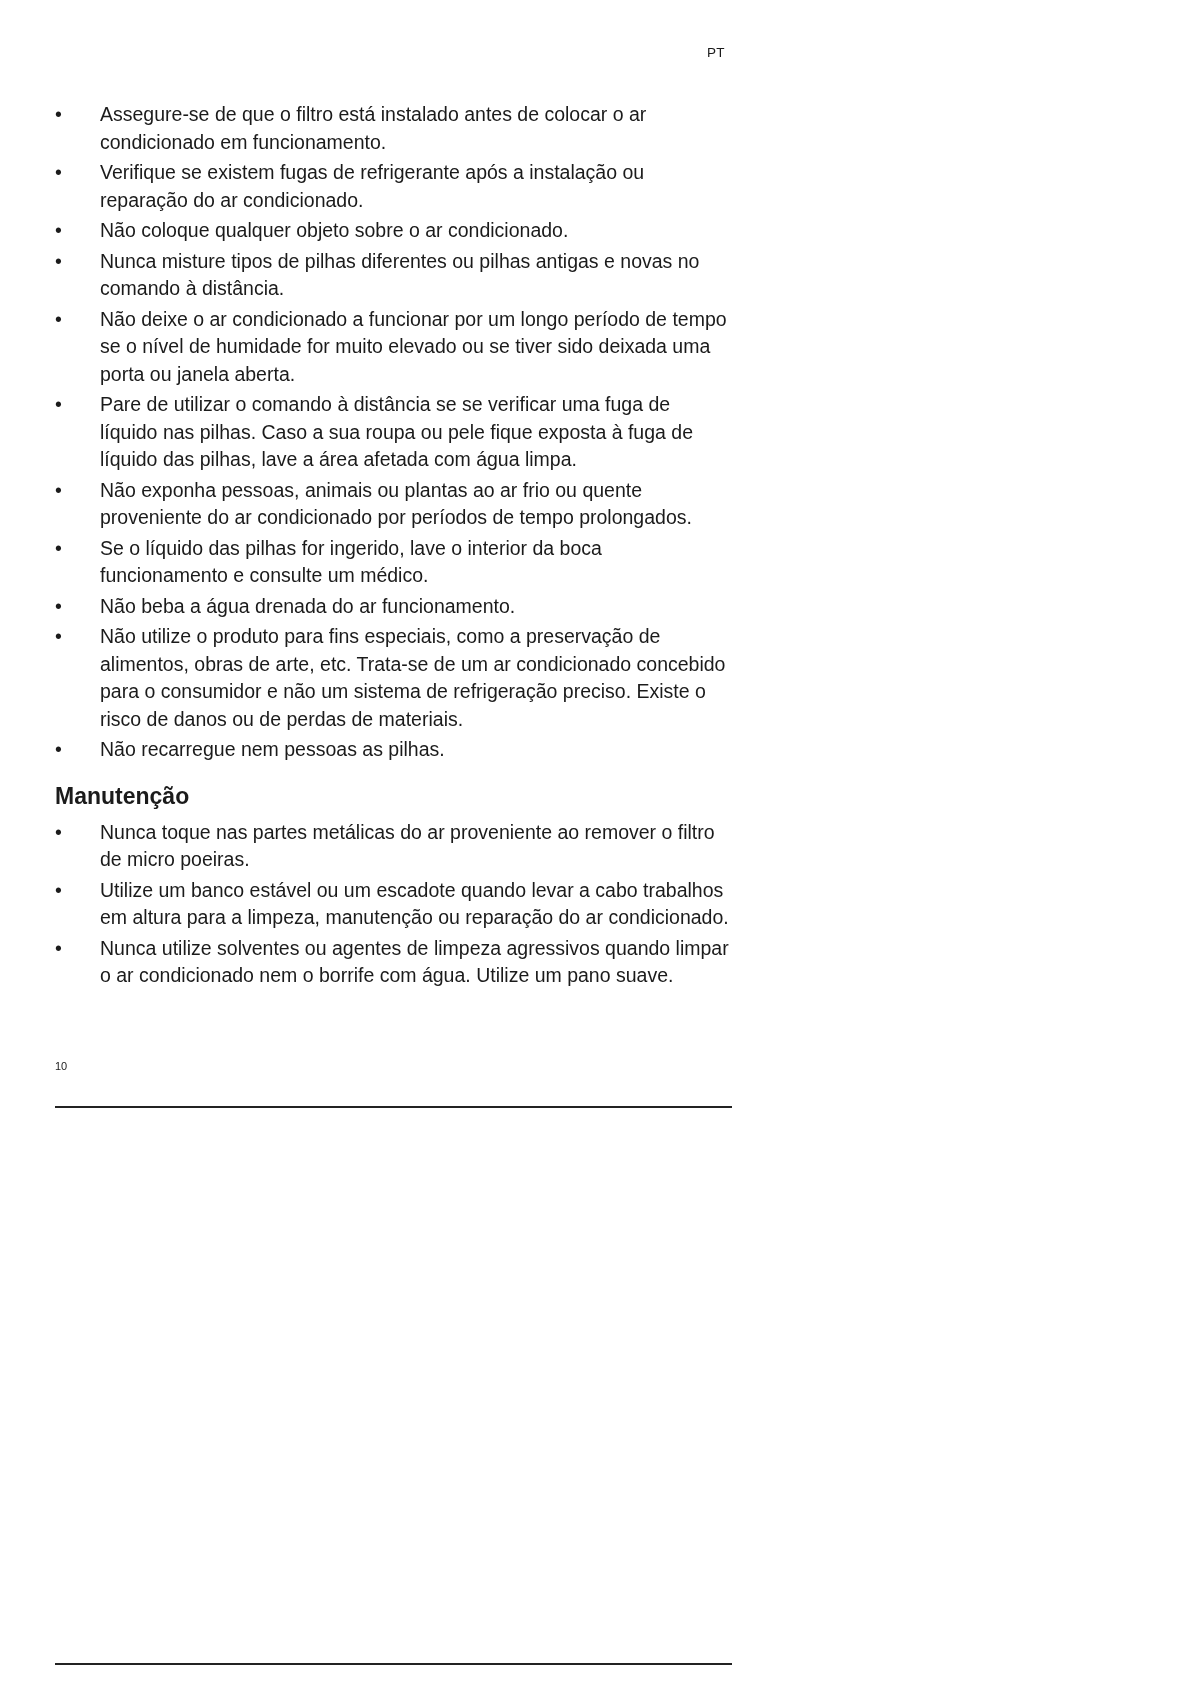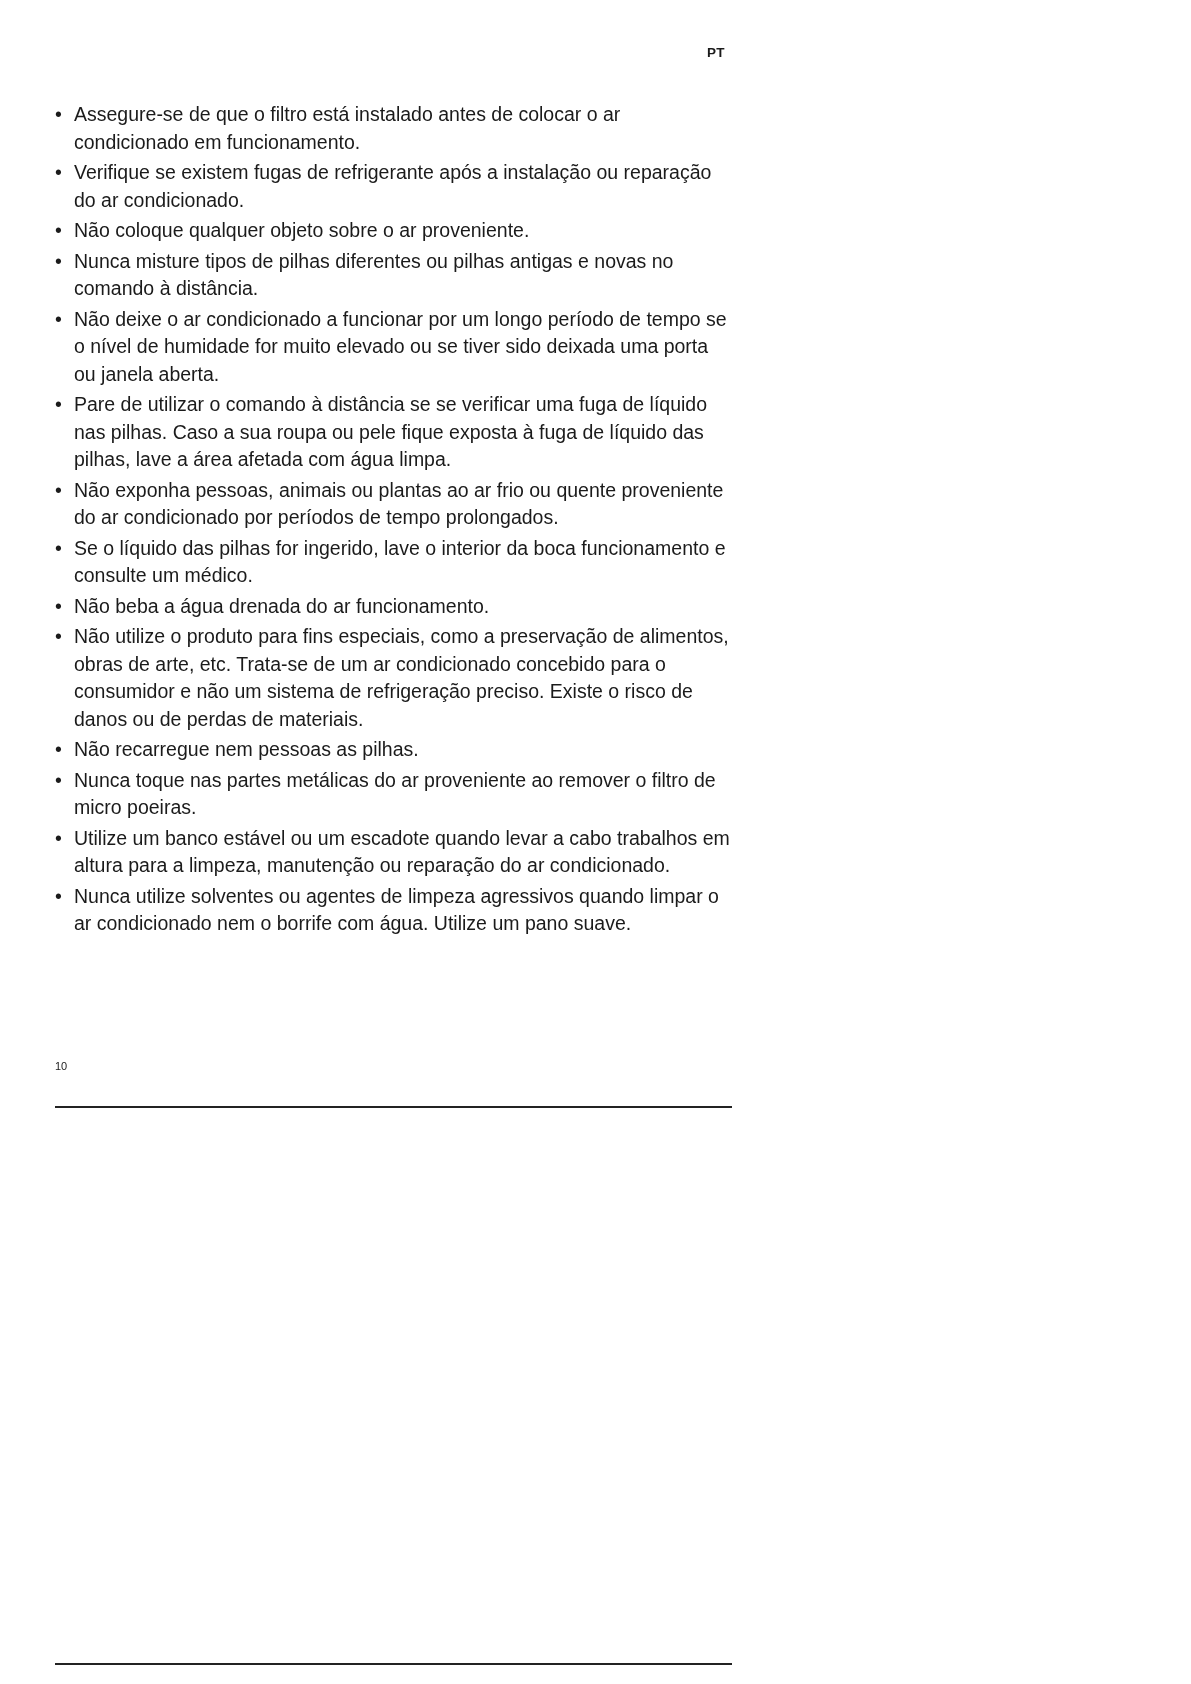--- a/index.html
+++ b/index.html
@@ -13,21 +13,21 @@
     position: relative;
     font-family: "Liberation Sans", sans-serif;
     color: #1b1b1b;
     -webkit-font-smoothing: antialiased;
   }
   .page-label {
     position: absolute;
     top: 45px;
     left: 707px;
     font-size: 13.5px;
-    font-weight: bold;
+    font-weight: normal;
     letter-spacing: 0.3px;
   }
   .content {
     position: absolute;
     left: 55px;
     top: 101px;
     width: 678px;
   }
   ul.bullets {
     list-style: none;
@@ -40,20 +40,21 @@
     margin: 0 0 3px 0;
     font-size: 19.5px;
     line-height: 27.5px;
   }
   ul.bullets .marker {
     flex: 0 0 19px;
     width: 19px;
   }
   ul.bullets .li-text {
     flex: 1 1 auto;
+    margin-left: 26px;
   }
   .section-title {
     margin: 19px 0 9px 0;
     font-size: 23px;
     font-weight: bold;
     line-height: 27px;
   }
   .page-number {
     position: absolute;
     left: 55px;
@@ -83,21 +84,21 @@
         <li>
           <span class="marker">•</span>
           <span class="li-text">Assegure-se de que o filtro está instalado antes de colocar o ar condicionado em funcionamento.</span>
         </li>
         <li>
           <span class="marker">•</span>
           <span class="li-text">Verifique se existem fugas de refrigerante após a instalação ou reparação do ar condicionado.</span>
         </li>
         <li>
           <span class="marker">•</span>
-          <span class="li-text">Não coloque qualquer objeto sobre o ar proveniente.</span>
+          <span class="li-text">Não coloque qualquer objeto sobre o ar condicionado.</span>
         </li>
         <li>
           <span class="marker">•</span>
           <span class="li-text">Nunca misture tipos de pilhas diferentes ou pilhas antigas e novas no comando à distância.</span>
         </li>
         <li>
           <span class="marker">•</span>
           <span class="li-text">Não deixe o ar condicionado a funcionar por um longo período de tempo se o nível de humidade for muito elevado ou se tiver sido deixada uma porta ou janela aberta.</span>
         </li>
         <li>
@@ -119,20 +120,21 @@
         <li>
           <span class="marker">•</span>
           <span class="li-text">Não utilize o produto para fins especiais, como a preservação de alimentos, obras de arte, etc. Trata-se de um ar condicionado concebido para o consumidor e não um sistema de refrigeração preciso. Existe o risco de danos ou de perdas de materiais.</span>
         </li>
         <li>
           <span class="marker">•</span>
           <span class="li-text">Não recarregue nem pessoas as pilhas.</span>
         </li>
       </ul>
 
+    <h2 class="section-title">Manutenção</h2>
 
     <ul class="bullets">
         <li>
           <span class="marker">•</span>
           <span class="li-text">Nunca toque nas partes metálicas do ar proveniente ao remover o filtro de micro poeiras.</span>
         </li>
         <li>
           <span class="marker">•</span>
           <span class="li-text">Utilize um banco estável ou um escadote quando levar a cabo trabalhos em altura para a limpeza, manutenção ou reparação do ar condicionado.</span>
         </li>

